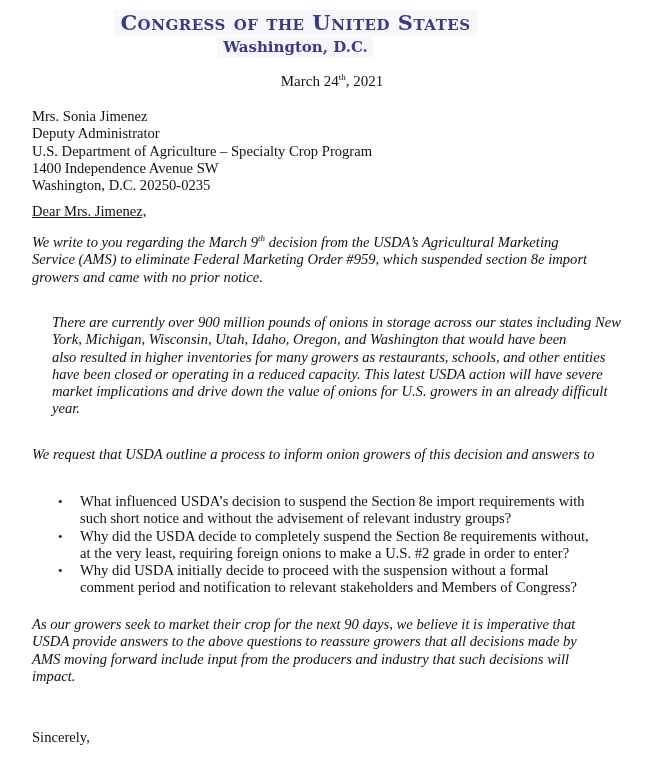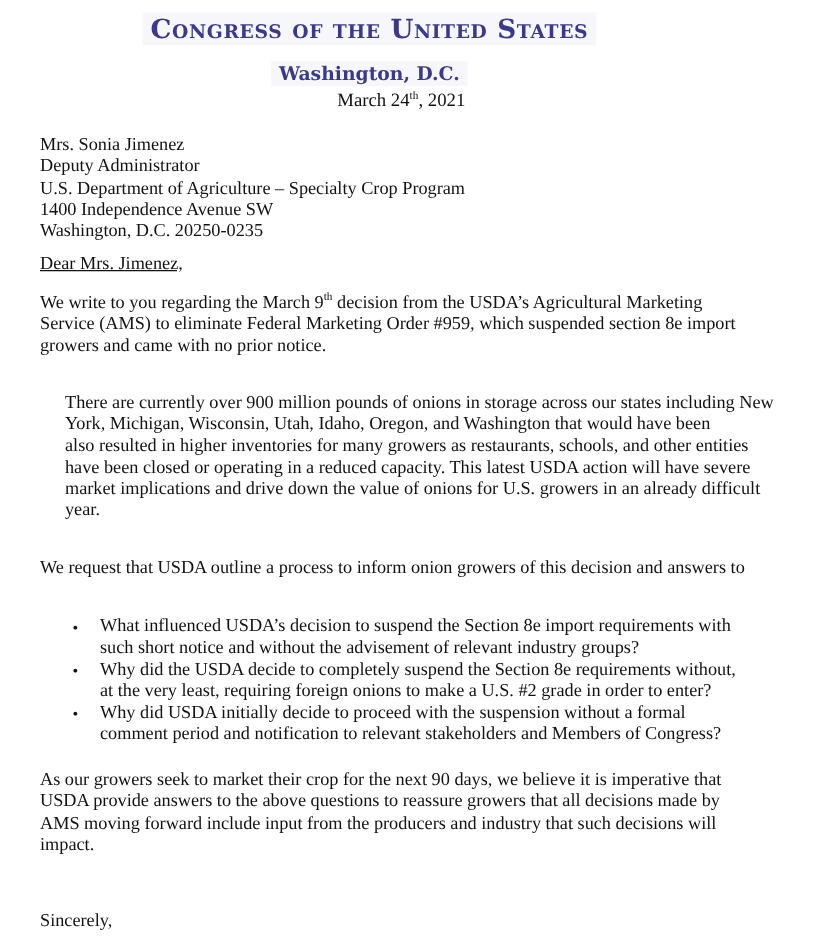--- a/index.html
+++ b/index.html
@@ -38,29 +38,29 @@
       background: #f7f7fb;
       display: inline-block;
       padding: 0 6px;
     }
     .lh-sub {
       font-family: "DejaVu Serif", "Liberation Serif", serif;
       font-weight: bold;
       font-size: 15px;
       color: #3a3a86;
       line-height: 20px;
-      margin-top: 13px;
+      margin-top: 1px;
       background: #f7f7fb;
       display: inline-block;
       padding: 0 6px;
     }
     .date {
       position: absolute;
       top: 72px;
-      left: 0; width: 642px;
+      left: 11px; width: 642px;
       text-align: center;
       font-size: 15px;
       line-height: 18px;
     }
     .date sup { font-size: 9px; vertical-align: 6px; line-height: 0; }
     .text {
       font-size: 14.6px;
       line-height: 17.3px;
     }
     .address {
@@ -70,21 +70,21 @@
     .address div { white-space: nowrap; }
     .salutation {
       position: absolute;
       left: 32px; top: 203px; text-decoration: underline;
     }
     .para {
       position: absolute;
       left: 32px;
       width: 580px;
     }
-    .para .ln { display: block; white-space: nowrap; }
+    .para .ln { display: block; white-space: nowrap; font-style: italic; }
     .para sup { font-size: 9px; vertical-align: 6px; line-height: 0; }
     #p1 { top: 234px; }
     #p2 { top: 314px; margin-left: 20px; }
     #p3 { top: 446px; }
     .bullets {
       position: absolute;
       left: 32px;
       top: 493px;
       width: 600px;
     }

